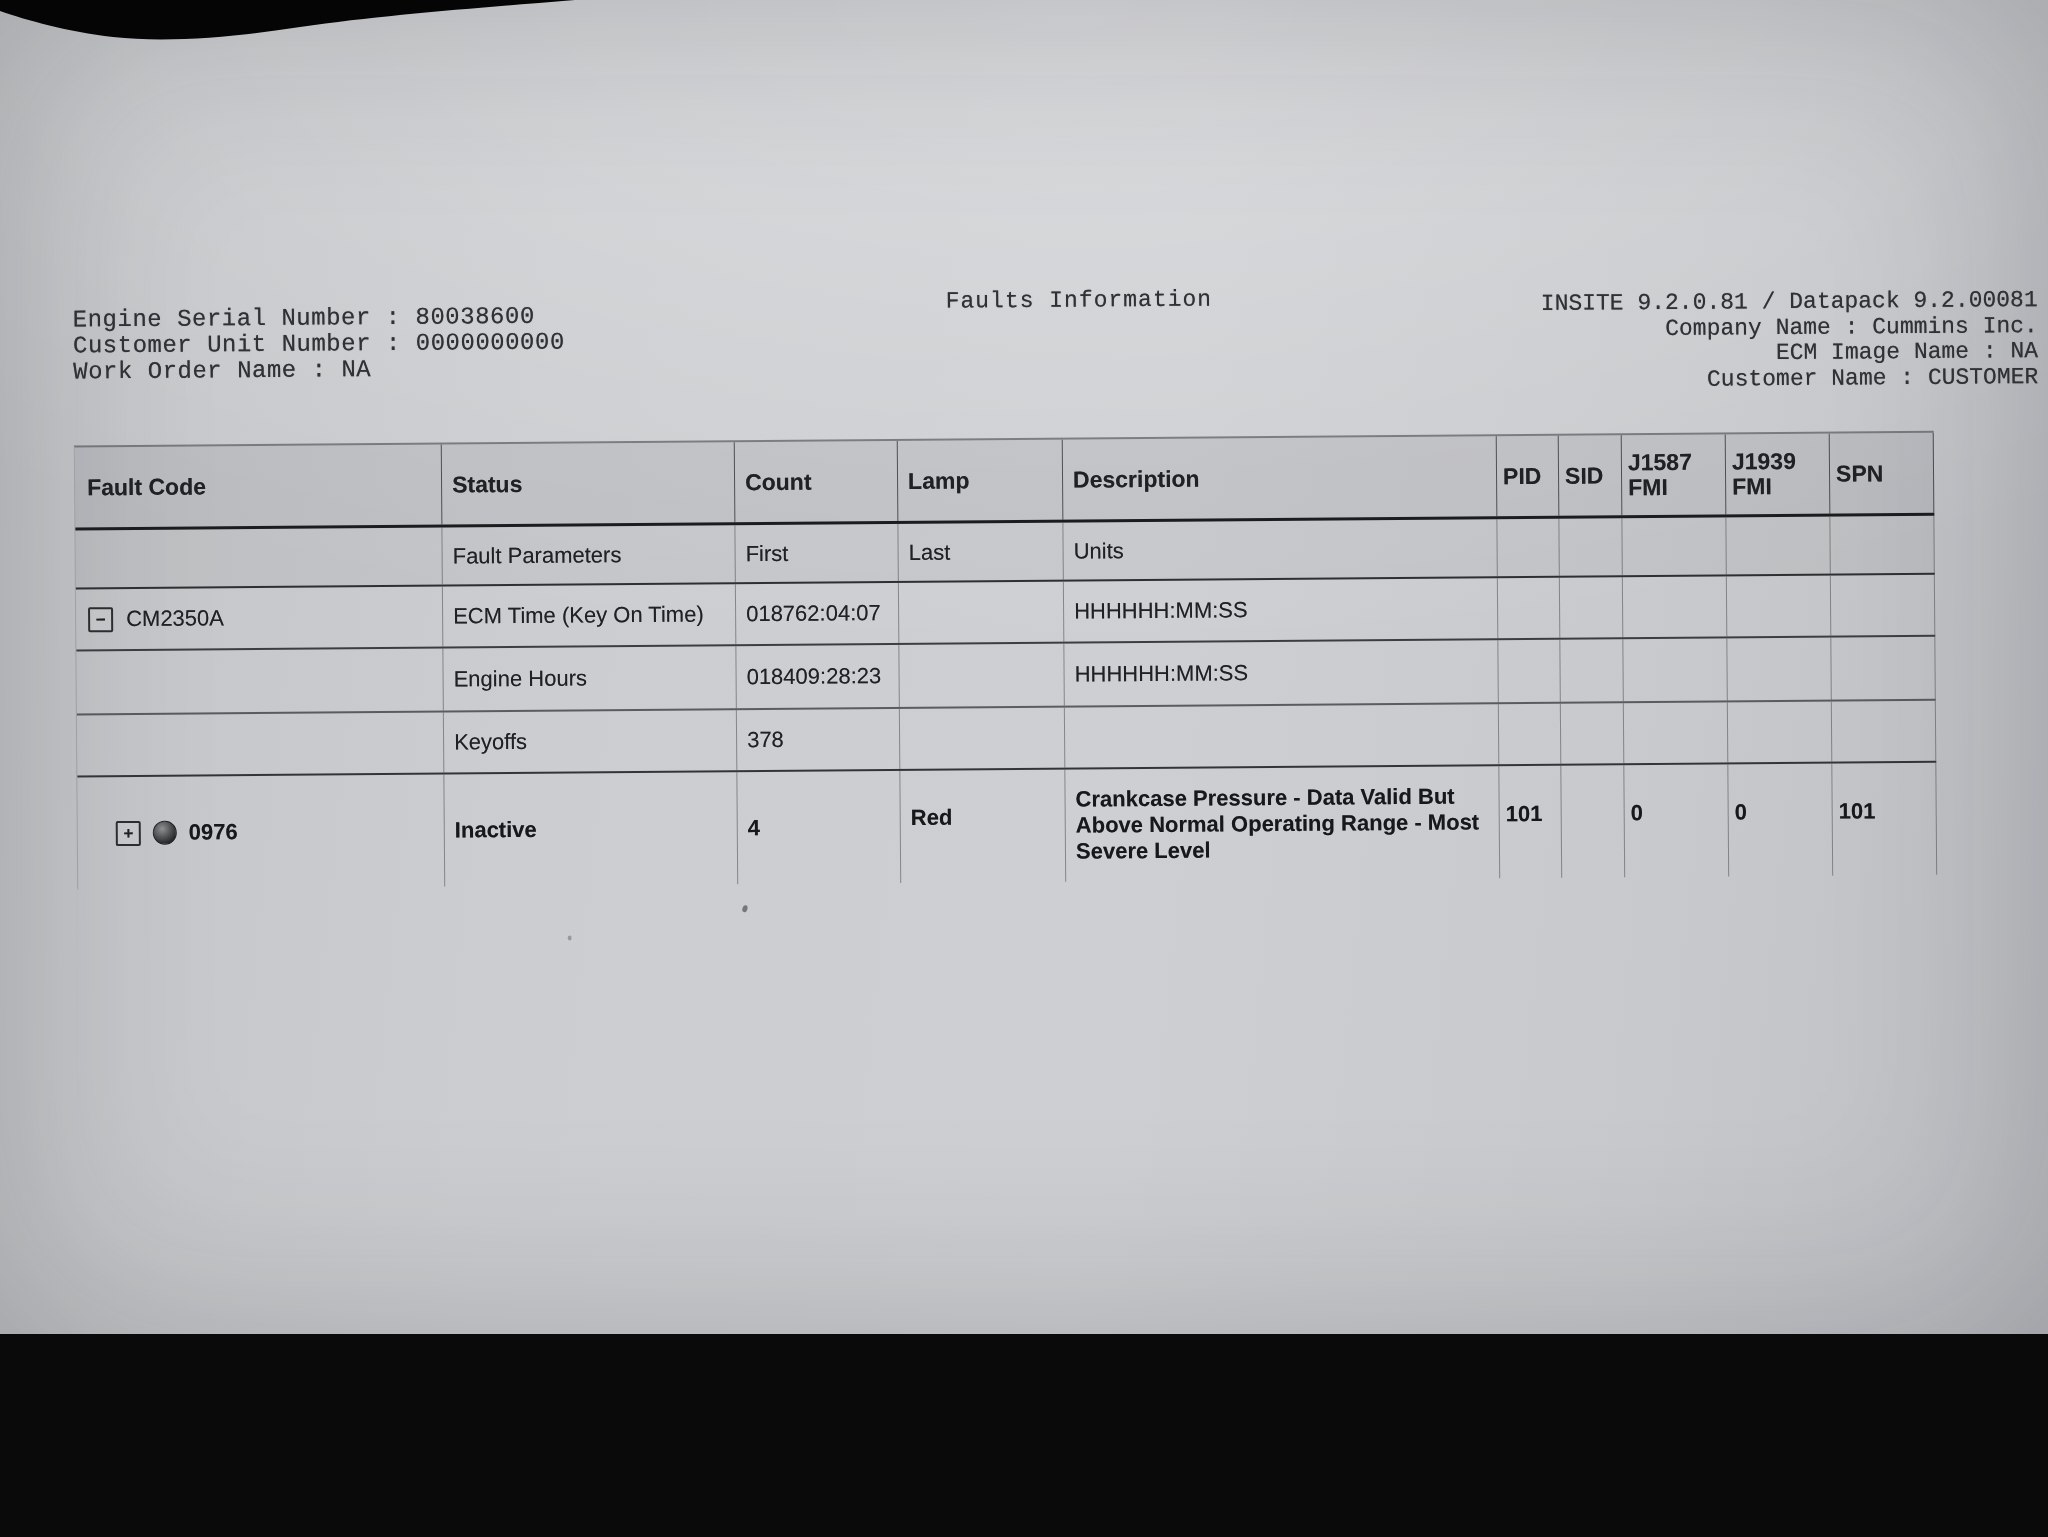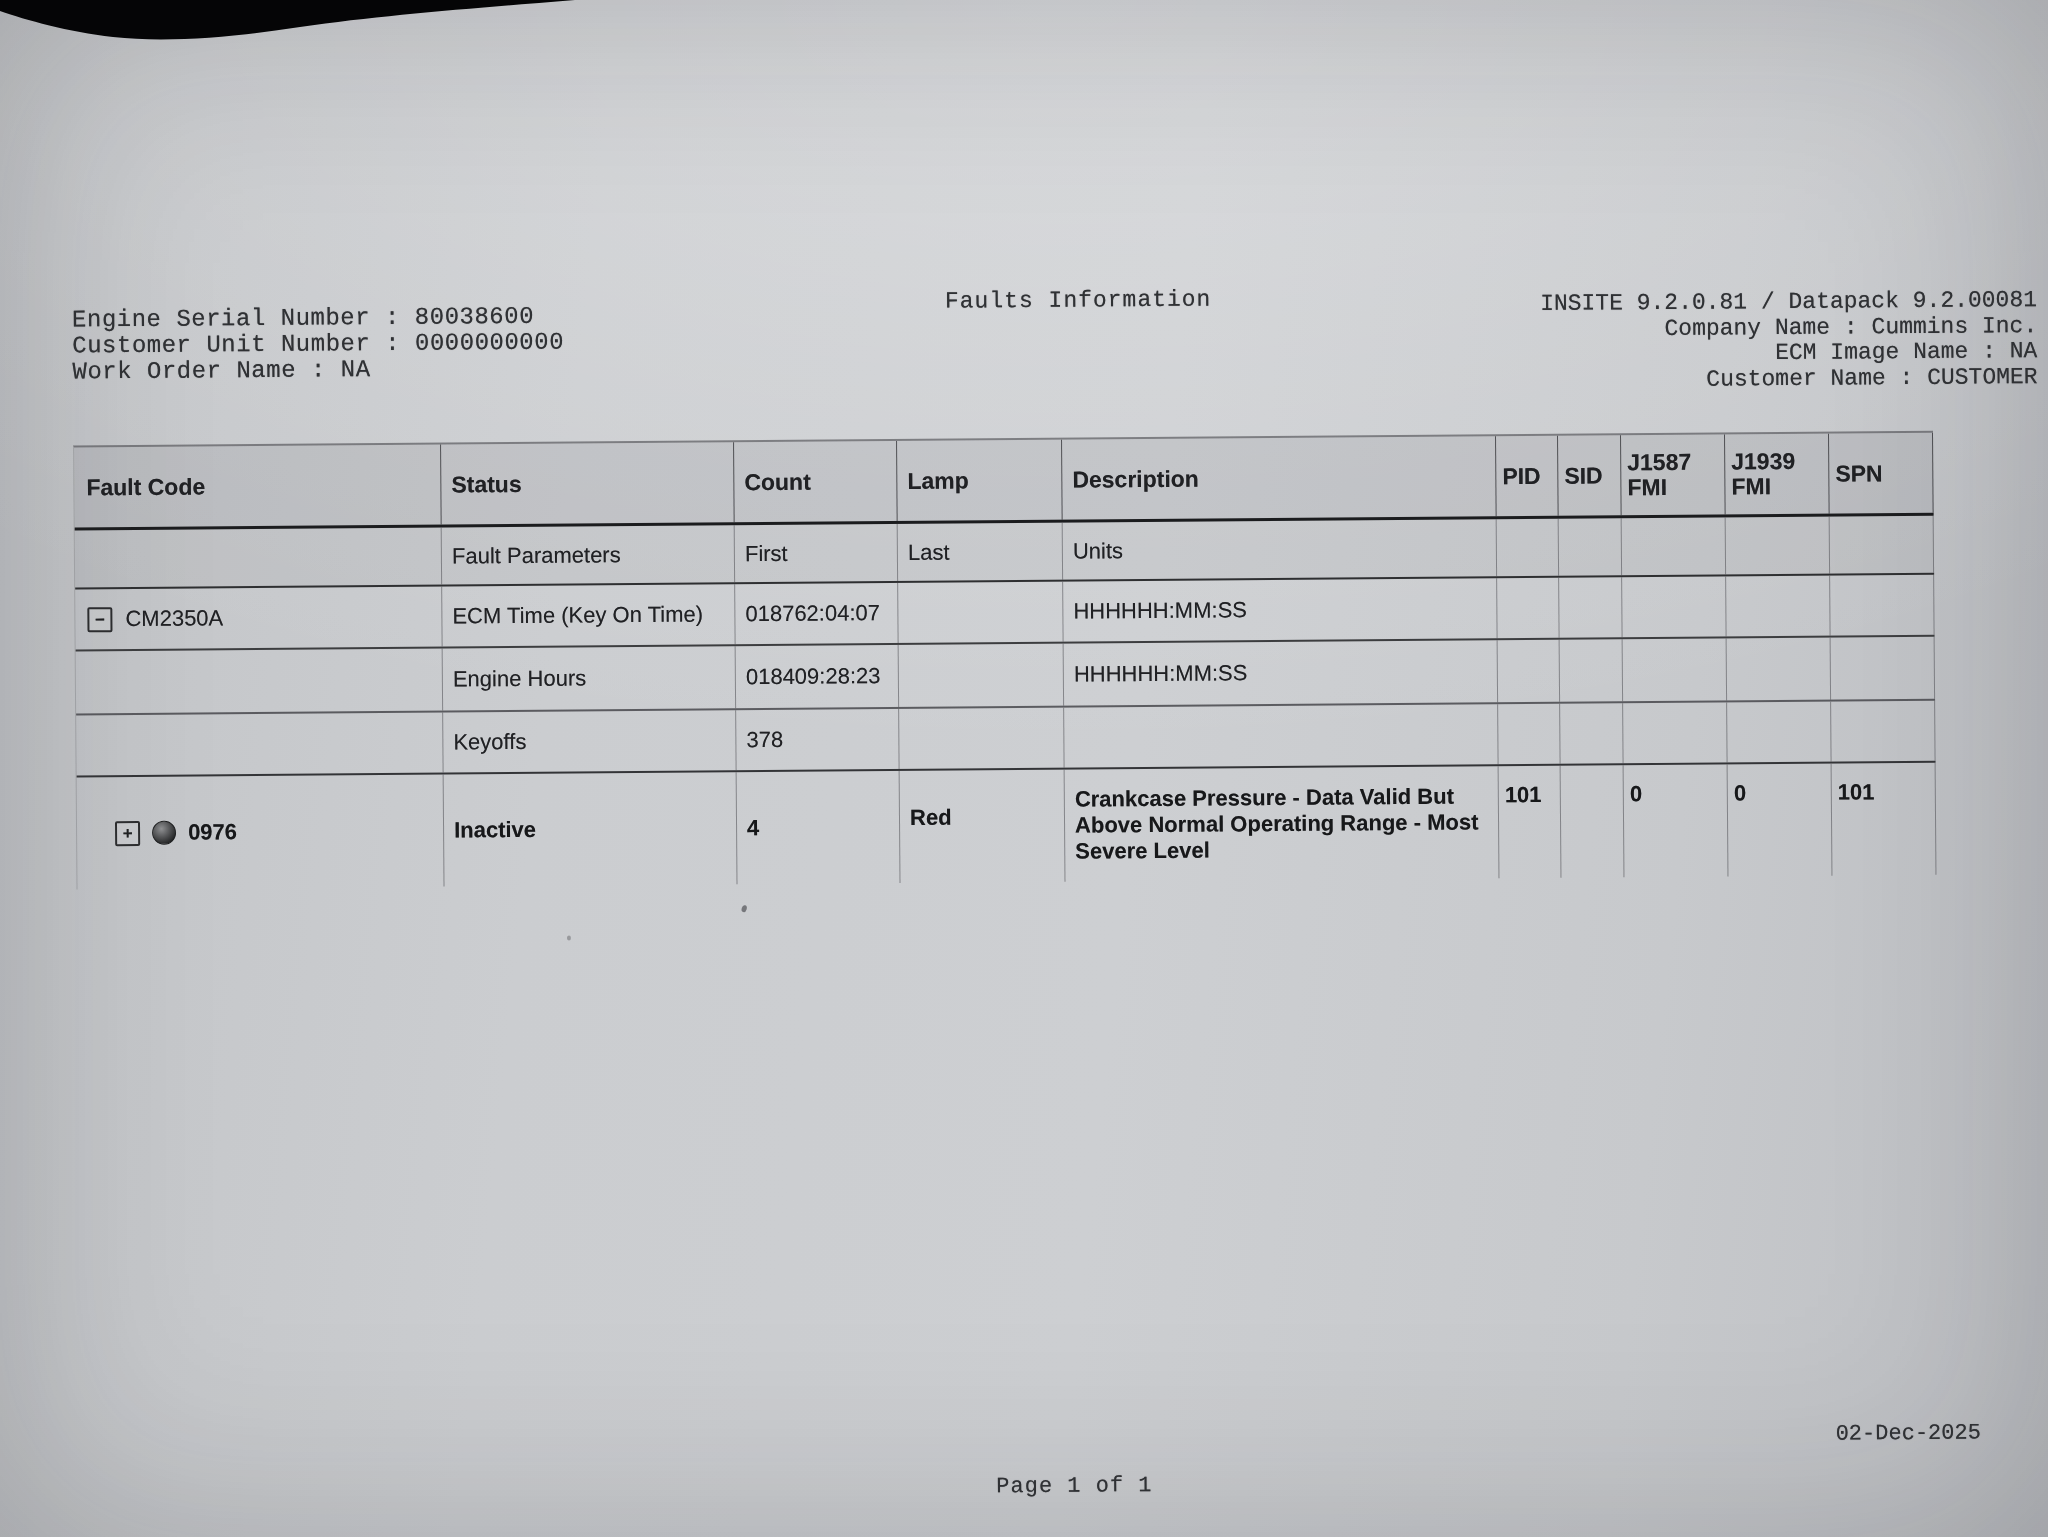--- a/index.html
+++ b/index.html
@@ -1,16 +1,16 @@
 <!DOCTYPE html>
 <html><head>
 <meta charset="utf-8">
 <style>
   html,body{margin:0;padding:0;background:#0a0a0b;}
-  .stage{position:relative;width:2048px;height:1537px;overflow:hidden;background:#0a0a0b;
+  .stage{position:relative;width:2048px;height:1334px;overflow:hidden;background:#0a0a0b;
          font-family:"Liberation Sans","DejaVu Sans",sans-serif;}
   .paper{position:absolute;inset:0;
     background:
       radial-gradient(140% 90% at 52% 0%, rgba(255,255,255,0.25) 0%, rgba(255,255,255,0) 55%),
       linear-gradient(96deg,#c2c4c7 0%,#cbcdd0 28%,#cdcfd2 55%,#c7c9cc 80%,#bdbfc3 100%);
     box-shadow:inset 0 0 220px rgba(18,18,24,0.20);}
   .corner-svg{position:absolute;top:0;left:0;filter:blur(0.7px);}
   .content{position:absolute;inset:0;transform:rotate(-0.45deg);transform-origin:50% 45%;}
 
   .mono{font-family:"Liberation Mono","DejaVu Sans Mono",monospace;color:#2f3134;
@@ -32,21 +32,21 @@
   .r-head .c{border-right:1px solid rgba(42,42,46,0.75);font-weight:700;font-size:23px;line-height:25px;}
   .r-sub{height:57px;background:rgba(95,97,103,0.07);border-bottom:2px solid #2e2f31;}
   .r-ecm1{height:60px;border-bottom:2px solid #3c3d3f;}
   .r-ecm2{height:62px;border-bottom:2px solid rgba(62,62,68,0.8);}
   .r-ecm3{height:60px;border-bottom:2px solid #333437;}
   .r-fault{height:112px;}
   .r-fault .c{font-weight:700;font-size:22px;color:#17181a;}
   .cell-code{gap:13px;padding-left:12px;}
   .fault-code-cell{padding-left:38px;gap:12px;}
   .desc-cell{font-size:21.5px;line-height:26px;padding-right:14px;}
-  .val-top{align-items:flex-start;padding-top:16px;}
+  .val-top{align-items:flex-start;padding-top:35px;}
   .lamp-top{align-items:flex-start;padding-top:34px;}
   .tree-box{flex:0 0 auto;width:21px;height:21px;border:2px solid #2c2d2f;border-radius:2px;
             display:flex;align-items:center;justify-content:center;
             font-weight:700;font-size:17px;line-height:1;color:#1f2022;background:rgba(255,255,255,0.08);}
   .fault-dot{flex:0 0 auto;width:22px;height:22px;border-radius:50%;border:1px solid #1e1f20;
              background:radial-gradient(circle at 38% 32%,#8f9092 0%,#595a5c 38%,#222324 78%);}
   .speck{position:absolute;background:rgba(48,48,52,0.55);border-radius:50%;}
 </style>
 </head>
 <body>

